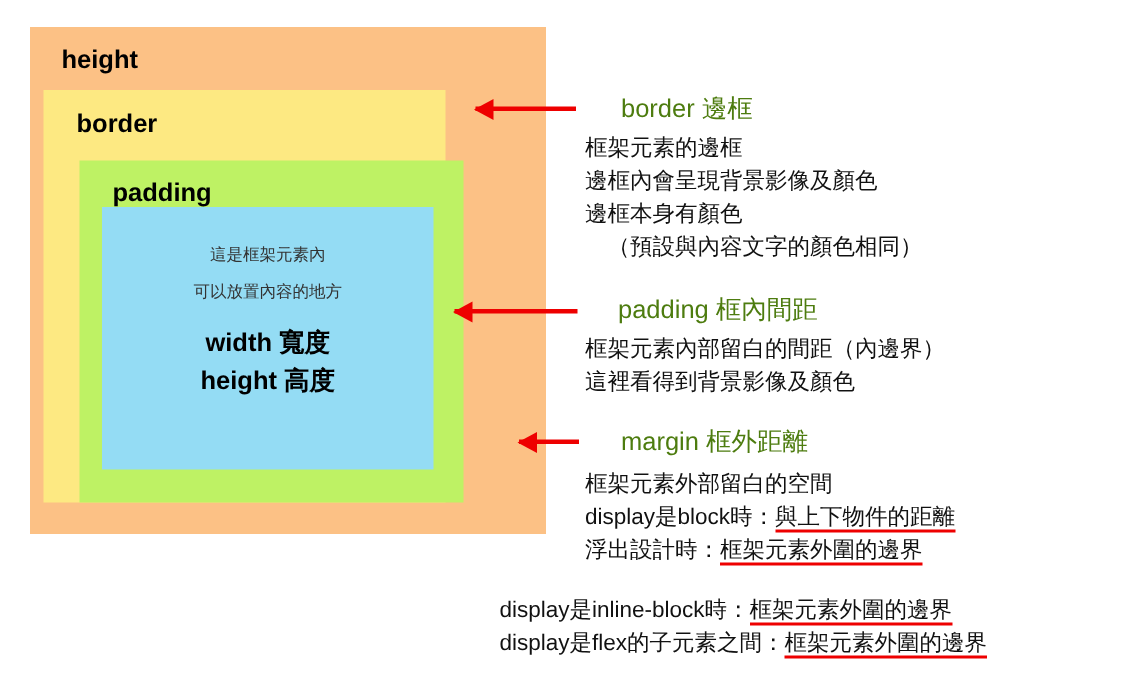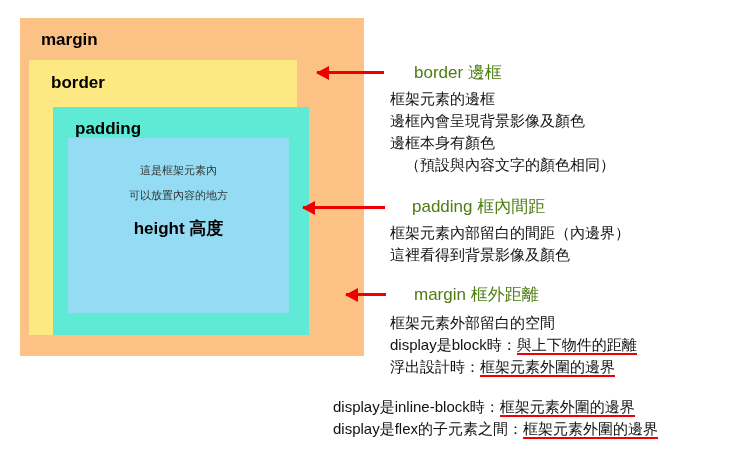--- a/index.html
+++ b/index.html
@@ -46,21 +46,21 @@
     box-sizing: border-box;
   }
   #border-label { left: 22px; top: 14px; }
 
   #padding-box {
     position: absolute;
     left: 24px;
     top: 47px;
     width: 256px;
     height: 228px;
-    background: #5eead4;
+    background: #bef264;
     box-sizing: border-box;
   }
   #padding-label { left: 22px; top: 13px; }
 
   #content-box {
     position: absolute;
     left: 15px;
     top: 31px;
     width: 221px;
     height: 175px;
@@ -142,34 +142,35 @@
   #h-margin   { left: 390px; top: 286px; }
   #p-margin   { left: 390px; top: 312px; }
 
   #p-margin2  { left: 333px; top: 396px; }
 </style>
 </head>
 <body>
 
 <div id="diagram">
 
-  <div class="box-label" id="margin-label">margin</div>
+  <div class="box-label" id="margin-label">height</div>
 
   <div id="border-box">
 
     <div class="box-label" id="border-label">border</div>
 
     <div id="padding-box">
 
       <div class="box-label" id="padding-label">padding</div>
 
       <div id="content-box">
         <div class="content-line">這是框架元素內</div>
         <div class="content-line">可以放置內容的地方</div>
         <div class="content-spacer"></div>
+        <div class="content-line strong">width 寬度</div>
         <div class="content-line strong">height 高度</div>
       </div>
 
     </div>
   </div>
 </div>
 
 <div class="arrow" id="arrow-border"></div>
 <div class="arrow" id="arrow-padding"></div>
 <div class="arrow" id="arrow-margin"></div>

